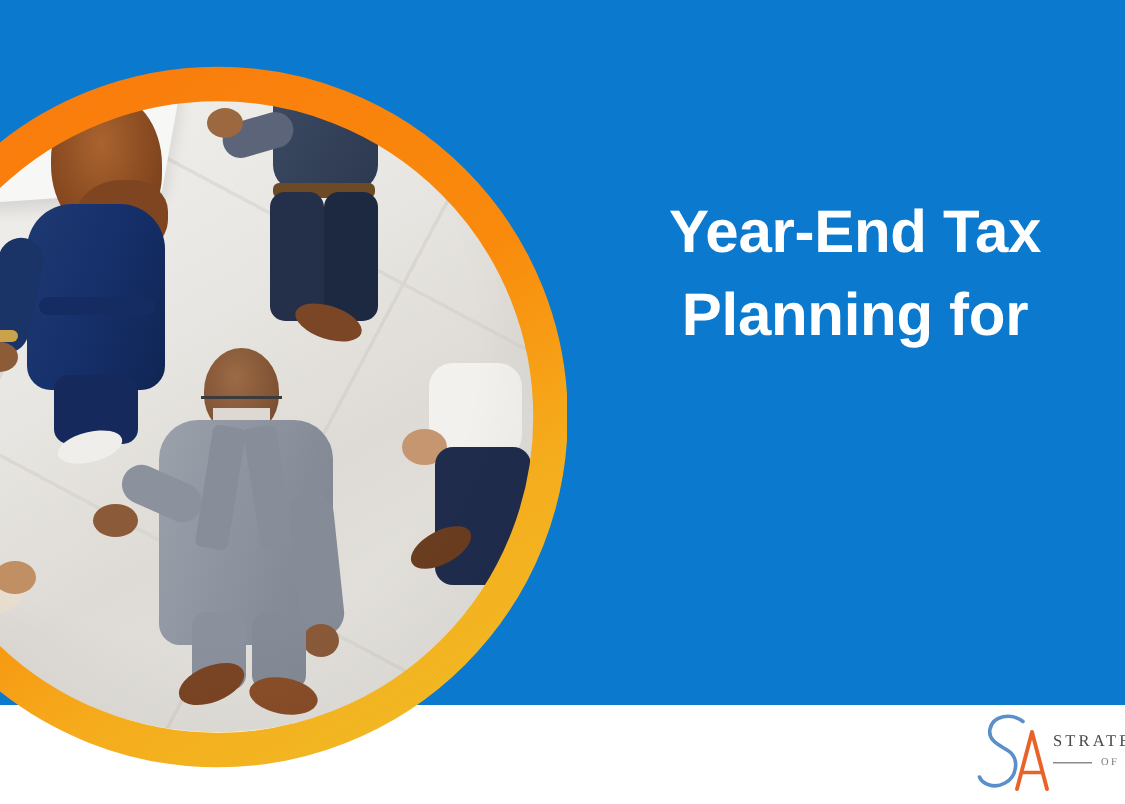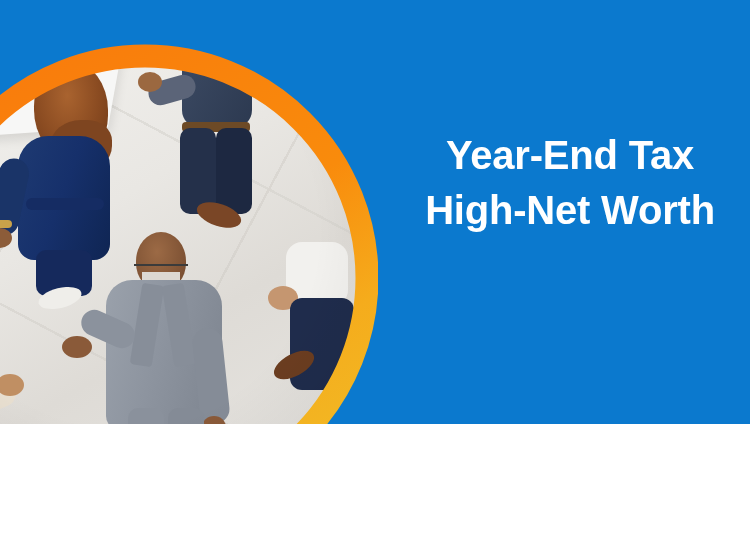--- a/index.html
+++ b/index.html
@@ -7,21 +7,21 @@
     padding: 0;
     background: #ffffff;
   }
   body {
     font-family: "Liberation Sans", sans-serif;
   }
 
   #banner {
     position: relative;
     width: 750px;
-    height: 424px;
+    height: 536px;
     overflow: hidden;
     background: #0b79ce;
   }
 
   
   .bg-blue {
     position: absolute;
     left: 0; top: 0;
     width: 750px;
     height: 470px;
@@ -401,21 +401,21 @@
           <stop offset="78%" stop-color="#f5ac1c"></stop>
           <stop offset="100%" stop-color="#f2b824"></stop>
         </linearGradient>
       </defs>
       <circle cx="233" cy="244" r="222" fill="none" stroke="url(#ringGrad)" stroke-width="23"></circle>
     </svg>
   </div>
 
   <div class="headline">
     <span class="tline">Year-End Tax</span>
-    <span class="tline">High-Net Worth</span>
+    <span class="tline">Planning for</span>
   </div>
 
   <div class="logo">
     <svg class="logo-mark" viewBox="0 0 54 58" xmlns="http://www.w3.org/2000/svg" aria-hidden="true">
       <path d="M34 7 C26 1, 14 3, 12 12 C10 21, 22 24, 26 28 C31 33, 30 44, 22 48 C15 52, 7 49, 5 44" fill="none" stroke="#5b8fc9" stroke-width="2.4" stroke-linecap="round"></path>
       <path d="M30 52 L40 14 L50 52" fill="none" stroke="#e8622a" stroke-width="2.6" stroke-linecap="round" stroke-linejoin="round"></path>
       <path d="M33.5 41 L46.5 41" fill="none" stroke="#e8622a" stroke-width="2.2" stroke-linecap="round"></path>
     </svg>
     <div class="logo-text">
       <div class="logo-word">STRATEGIC</div>

